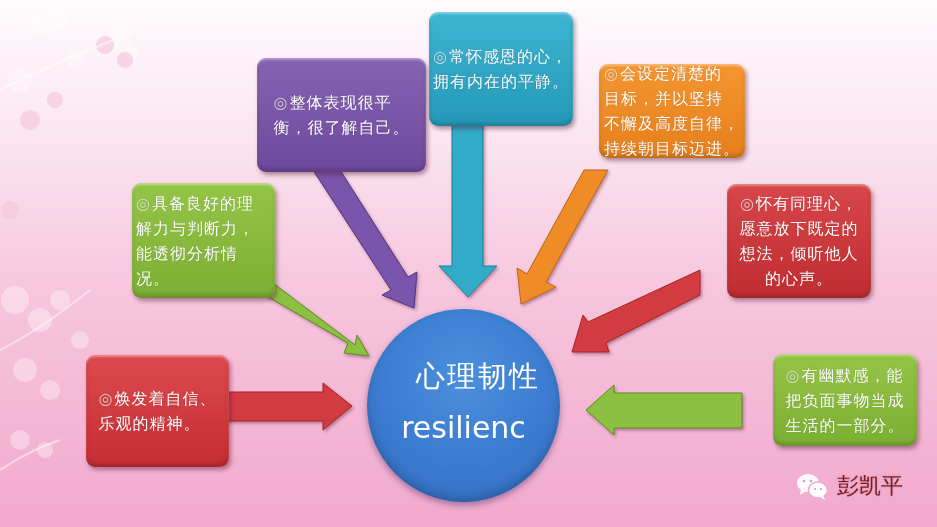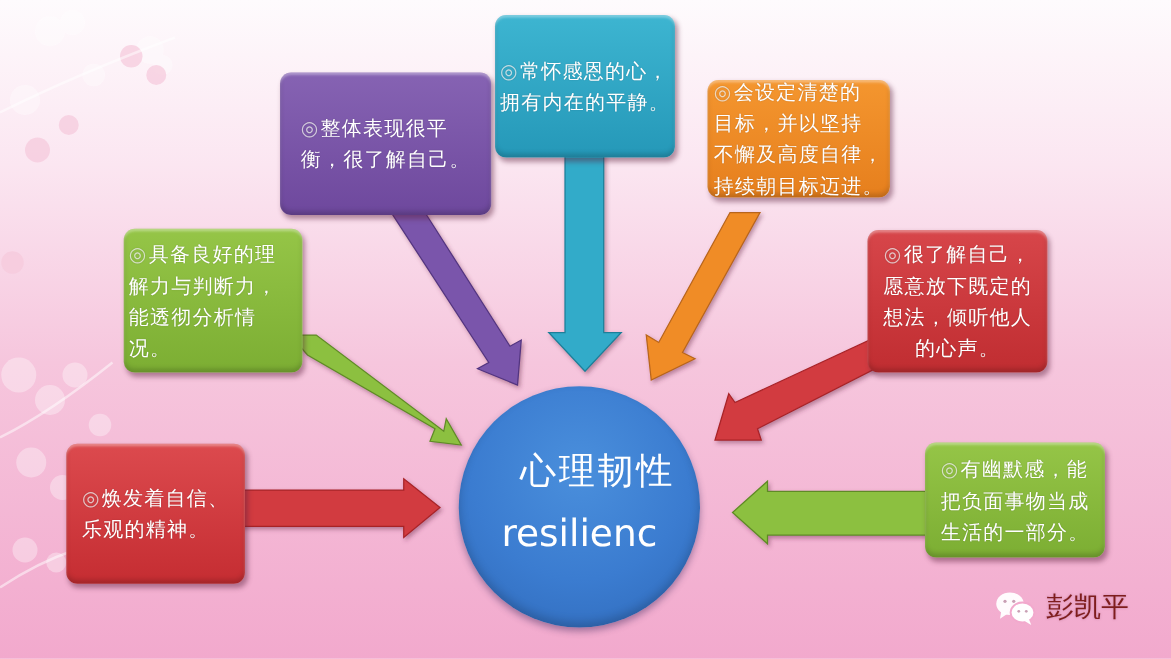--- a/index.html
+++ b/index.html
@@ -10,20 +10,21 @@
   }
   .deco { position: absolute; left: 0; top: 0; width: 937px; height: 527px; pointer-events: none; }
   .arrows { position: absolute; left: 0; top: 0; width: 937px; height: 527px; }
   .box {
     position: absolute; box-sizing: border-box; border-radius: 9px;
     color: #ffffff; font-size: 16px; line-height: 25px; letter-spacing: 1px;
     padding: 0 4px; display: flex; align-items: center; justify-content: center;
     text-align: left;
     box-shadow: 2px 3px 4px rgba(90,30,60,0.45), inset 0 2px 2px rgba(255,255,255,0.35), inset 0 -3px 4px rgba(0,0,0,0.18);
     text-shadow: 0 0 1px rgba(0,0,0,0.25);
+    margin-left: 33px;
   }
   .box .txt { white-space: pre-line; }
   .box .bullet { color: rgba(255,255,255,0.7); margin-right: 1px; }
   .center {
     position: absolute; left: 367px; top: 309px; width: 193px; height: 193px; border-radius: 50%;
     background: radial-gradient(circle at 50% 35%, #4a8fdc 0%, #3b7cd0 55%, #2f69b9 100%);
     box-shadow: 0 3px 6px rgba(60,40,90,0.45), inset 0 -4px 8px rgba(0,0,0,0.18);
     display: flex; flex-direction: column; align-items: center; justify-content: center;
     color: #ffffff;
   }
@@ -125,21 +126,21 @@
 </div>
 
 <div class="box" style="left:566px; top:64px; width:146px; height:94px; background:linear-gradient(180deg,#f4962f,#e67f1d);">
   <span class="txt"><span class="bullet">◎</span><span>会设定清楚的
 目标，并以坚持
 不懈及高度自律，
 持续朝目标迈进。</span></span>
 </div>
 
 <div class="box" style="left:694px; top:184px; width:144px; height:114px; background:linear-gradient(180deg,#d7464a,#c02d31);">
-  <span class="txt" style="text-align:center;"><span class="bullet">◎</span><span>很了解自己，
+  <span class="txt" style="text-align:center;"><span class="bullet">◎</span><span>怀有同理心，
 愿意放下既定的
 想法，倾听他人
 的心声。</span></span>
 </div>
 
 <div class="box" style="left:740px; top:354px; width:144px; height:92px; background:linear-gradient(180deg,#95c547,#7cae33);">
   <span class="txt"><span class="bullet">◎</span><span>有幽默感，能
 把负面事物当成
 生活的一部分。</span></span>
 </div>

